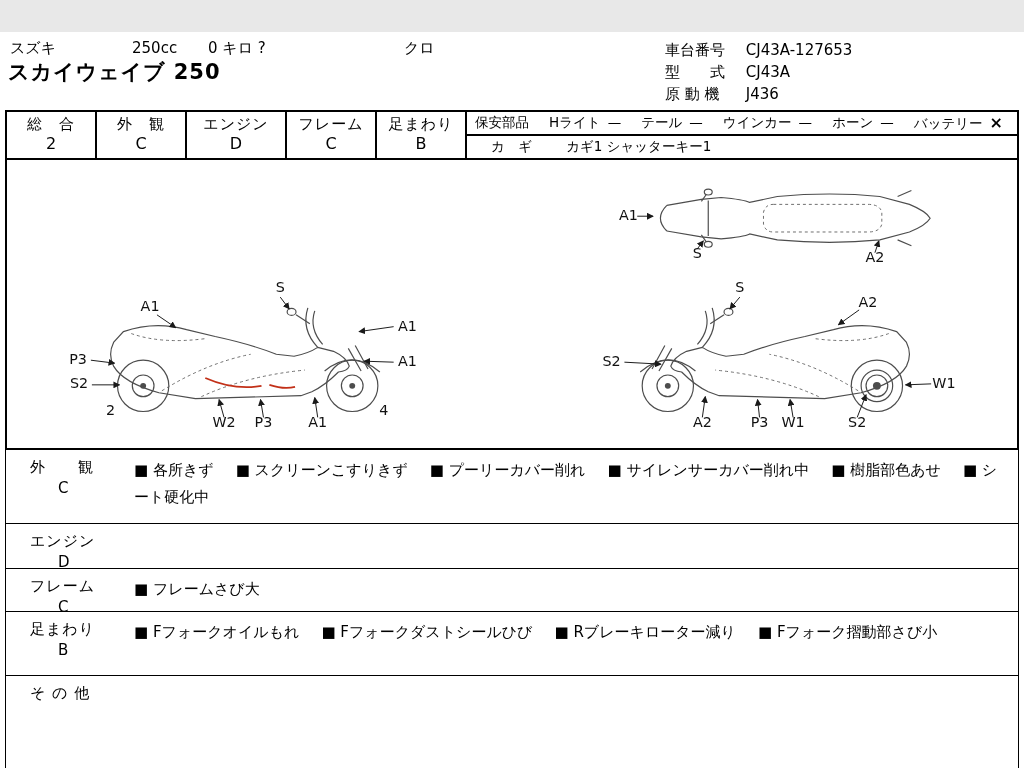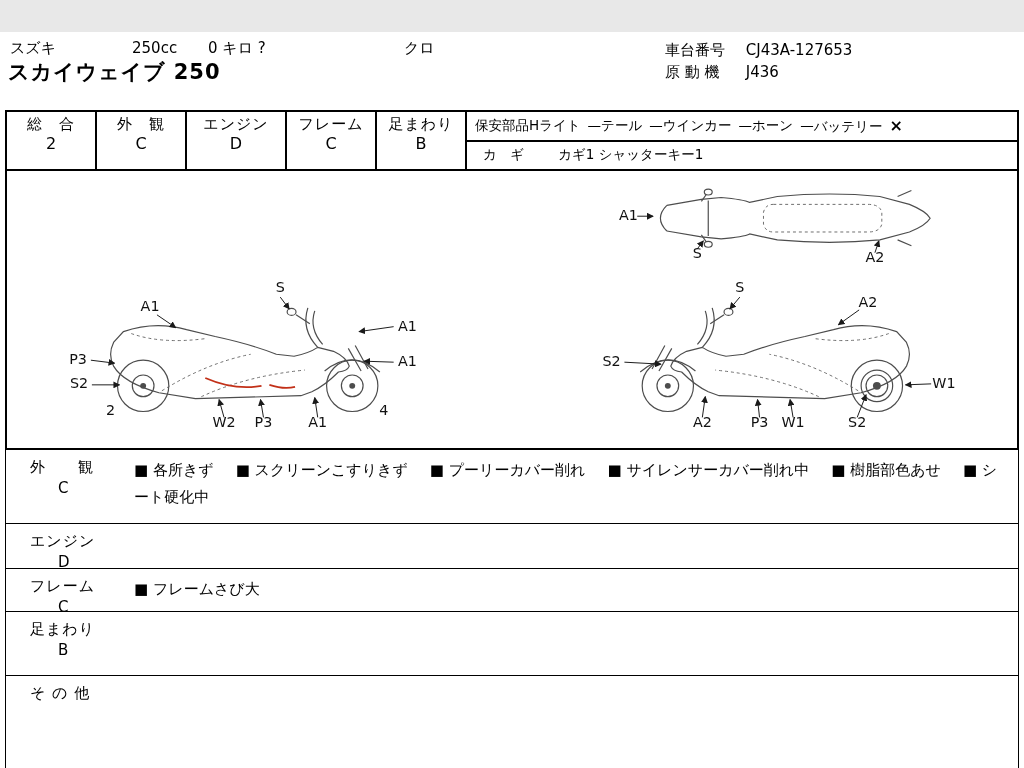--- a/index.html
+++ b/index.html
@@ -11,31 +11,31 @@
   .spec{position:absolute;top:7px;font-size:15px;white-space:nowrap;}
   .spec.maker{left:10px;}
   .spec.cc{left:132px;}
   .spec.km{left:208px;}
   .spec.color{left:404px;}
   .model{position:absolute;left:8px;top:26px;font-size:21px;font-weight:bold;letter-spacing:1px;white-space:nowrap;}
   .id-block{position:absolute;left:665px;top:7px;font-size:15px;}
   .id-row{line-height:22px;white-space:nowrap;}
   .id-label{display:inline-block;width:76px;}
   
-  .grade-table{position:absolute;left:5px;top:78px;width:1014px;height:61px;
+  .grade-table{position:absolute;left:5px;top:78px;width:1014px;height:50px;
     border:2px solid #000;box-sizing:border-box;display:flex;}
   .gcell{border-right:2px solid #000;box-sizing:border-box;text-align:center;padding-top:3px;flex:0 0 auto;}
   .glabel{font-size:15px;letter-spacing:1px;line-height:19px;}
   .gvalue{font-size:16px;line-height:20px;}
   .safety-box{flex:1 1 auto;display:flex;flex-direction:column;min-width:0;}
-  .safety-row{flex:1;display:flex;align-items:center;
+  .safety-row{flex:1;display:flex;align-items:center;justify-content:space-between;
     padding:0 14px 0 8px;border-bottom:2px solid #000;font-size:13.5px;white-space:nowrap;}
   .safety-item .sv{margin-left:7px;}
   .safety-item:last-child .sv{font-weight:bold;font-size:16px;}
-  .keys-row{flex:1;display:flex;align-items:center;padding-left:16px;font-size:13.5px;white-space:nowrap;}
+  .keys-row{flex:1;display:flex;align-items:center;padding-left:24px;font-size:13.5px;white-space:nowrap;}
   .keys-label{margin-right:34px;}
   
   .diagram-area{position:absolute;left:5px;top:128px;width:1014px;height:290px;
     border:2px solid #000;border-top:none;box-sizing:border-box;}
   .sketch path,.sketch circle,.sketch ellipse{fill:none;stroke:#4d4d4d;stroke-width:1.2;}
   .sketch .fill{fill:#4d4d4d;stroke:none;}
   .sketch .dash{stroke-dasharray:3 3;stroke-width:1;stroke:#6e6e6e;}
   .red{fill:none;stroke:#c23018;stroke-width:1.8;}
   .leader{stroke:#1a1a1a;stroke-width:1;}
   .dlabel{font-size:14.5px;fill:#111;text-anchor:middle;font-family:"DejaVu Sans","Liberation Sans",sans-serif;}
@@ -60,20 +60,24 @@
   <header>
     <span class="spec maker">スズキ</span>
     <span class="spec cc">250cc</span>
     <span class="spec km">0 キロ ?</span>
     <span class="spec color">クロ</span>
     <div class="model">スカイウェイブ 250</div>
     <div class="id-block">
       <div class="id-row">
         <span class="id-label">車台番号</span>
         <span class="id-value">CJ43A-127653</span>
+      </div>
+      <div class="id-row">
+        <span class="id-label">型　　式</span>
+        <span class="id-value">CJ43A</span>
       </div>
       <div class="id-row">
         <span class="id-label">原 動 機</span>
         <span class="id-value">J436</span>
       </div>
     </div>
   </header>
 
   <div class="grade-table">
     <div class="gcell" style="flex-basis:90px">
@@ -226,20 +230,21 @@
         <div class="cond-label">フレーム</div>
         <div class="cond-grade">C</div>
       </div>
       <div class="cond-notes"><span class="note-item">■ フレームさび大</span></div>
     </div>
     <div class="cond-row" style="height:64px">
       <div class="cond-head">
         <div class="cond-label">足まわり</div>
         <div class="cond-grade">B</div>
       </div>
+      <div class="cond-notes"><span class="note-item">■ Fフォークオイルもれ</span><span class="note-item">■ Fフォークダストシールひび</span><span class="note-item">■ Rブレーキローター減り</span><span class="note-item">■ Fフォーク摺動部さび小</span></div>
     </div>
     <div class="cond-row">
       <div class="cond-head">
         <div class="cond-label">そ の 他</div>
         <div class="cond-grade"></div>
       </div>
       <div class="cond-notes"></div>
     </div>
   </div>
 

